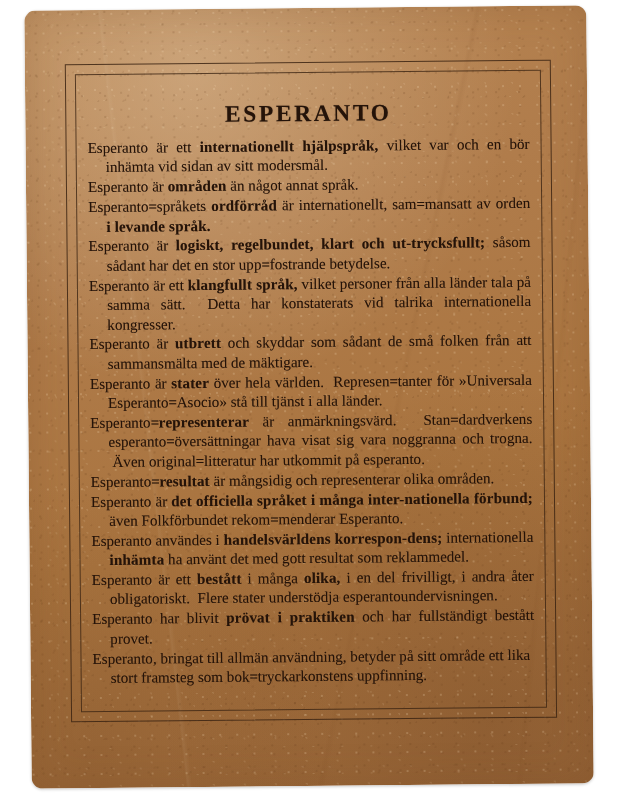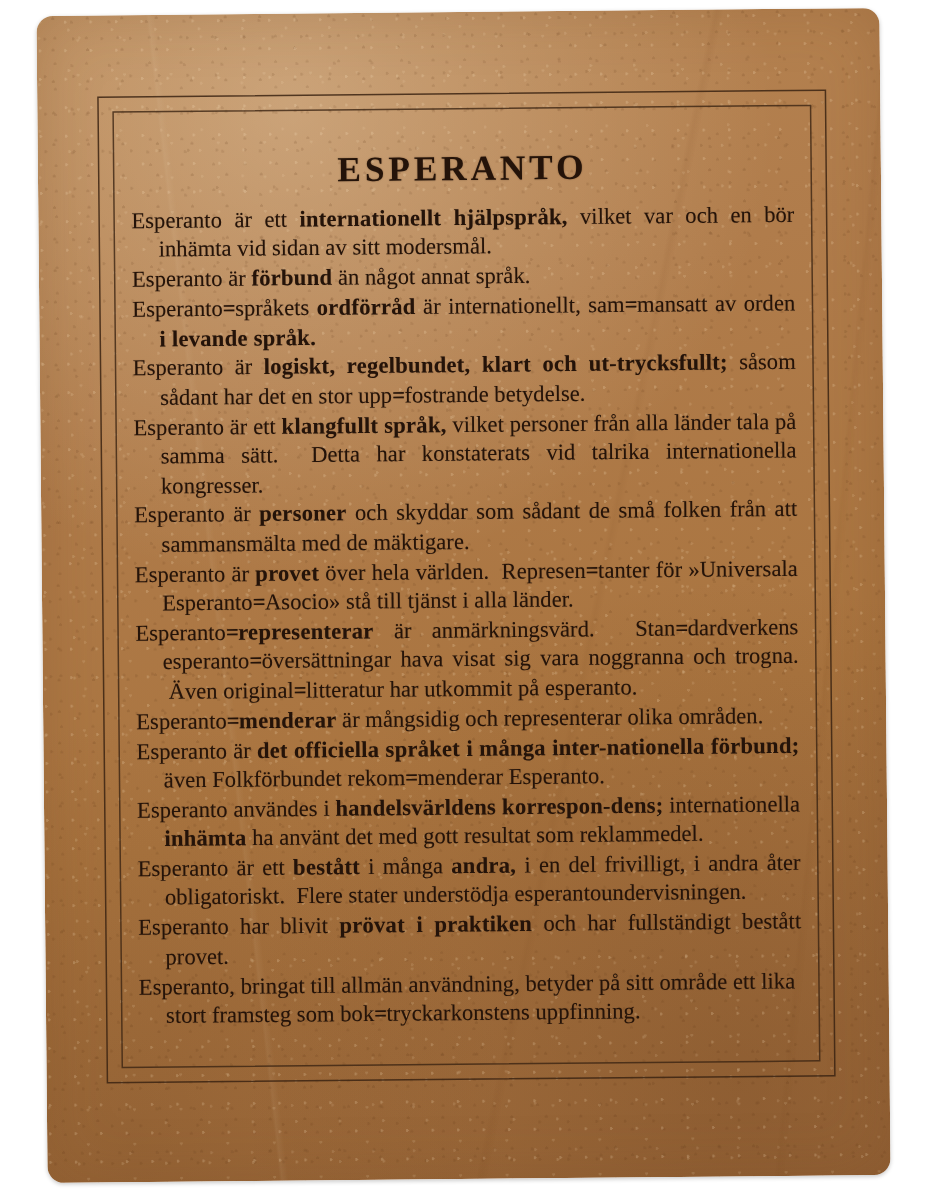--- a/index.html
+++ b/index.html
@@ -152,41 +152,41 @@
 
     <div id="frame-outer"></div>
     <div id="frame-inner"></div>
 
     <div id="content">
 
       <h1 id="page-title">ESPERANTO</h1>
 
       <p class="para">Esperanto är ett <b>internationellt hjälpspråk,</b> vilket var och en bör inhämta vid sidan av sitt modersmål.</p>
 
-      <p class="para">Esperanto är <b>förbund</b> än något annat språk.</p>
+      <p class="para">Esperanto är <b>områden</b> än något annat språk.</p>
 
       <p class="para">Esperanto<span class="dh">=</span>språkets <b>ordförråd</b> är internationellt, sam<span class="dh">=</span>mansatt av orden <b>i levande språk.</b></p>
 
       <p class="para">Esperanto är <b>logiskt, regelbundet, klart och ut-trycksfullt;</b> såsom sådant har det en stor upp<span class="dh">=</span>fostrande betydelse.</p>
 
       <p class="para">Esperanto är ett <b>klangfullt språk,</b> vilket personer från alla länder tala på samma sätt. &nbsp;Detta har konstaterats vid talrika internationella kongresser.</p>
 
-      <p class="para">Esperanto är <b>personer</b> och skyddar som sådant de små folken från att sammansmälta med de mäktigare.</p>
+      <p class="para">Esperanto är <b>utbrett</b> och skyddar som sådant de små folken från att sammansmälta med de mäktigare.</p>
 
-      <p class="para">Esperanto är <b>provet</b> över hela världen. &nbsp;Represen<span class="dh">=</span>tanter för »Universala Esperanto<span class="dh">=</span>Asocio» stå till tjänst i alla länder.</p>
+      <p class="para">Esperanto är <b>stater</b> över hela världen. &nbsp;Represen<span class="dh">=</span>tanter för »Universala Esperanto<span class="dh">=</span>Asocio» stå till tjänst i alla länder.</p>
 
       <p class="para">Esperanto<span class="dh">=</span><b>representerar</b> är anmärkningsvärd. &nbsp;Stan<span class="dh">=</span>dardverkens esperanto<span class="dh">=</span>översättningar hava visat sig vara noggranna och trogna. &nbsp;Även original<span class="dh">=</span>litteratur har utkommit på esperanto.</p>
 
-      <p class="para">Esperanto<span class="dh">=</span><b>menderar</b> är mångsidig och representerar olika områden.</p>
+      <p class="para">Esperanto<span class="dh">=</span><b>resultat</b> är mångsidig och representerar olika områden.</p>
 
       <p class="para">Esperanto är <b>det officiella språket i många inter-nationella förbund;</b> även Folkförbundet rekom<span class="dh">=</span>menderar Esperanto.</p>
 
       <p class="para">Esperanto användes i <b>handelsvärldens korrespon-dens;</b> internationella <b>inhämta</b> ha använt det med gott resultat som reklammedel.</p>
 
-      <p class="para">Esperanto är ett <b>bestått</b> i många <b>andra,</b> i en del frivilligt, i andra åter obligatoriskt. &nbsp;Flere stater understödja esperantoundervisningen.</p>
+      <p class="para">Esperanto är ett <b>bestått</b> i många <b>olika,</b> i en del frivilligt, i andra åter obligatoriskt. &nbsp;Flere stater understödja esperantoundervisningen.</p>
 
       <p class="para">Esperanto har blivit <b>prövat i praktiken</b> och har fullständigt bestått provet.</p>
 
       <p class="para">Esperanto, bringat till allmän användning, betyder på sitt område ett lika stort framsteg som bok<span class="dh">=</span>tryckarkonstens uppfinning.</p>
 
     </div>
   </div>
 </div>
 
 </body></html>

